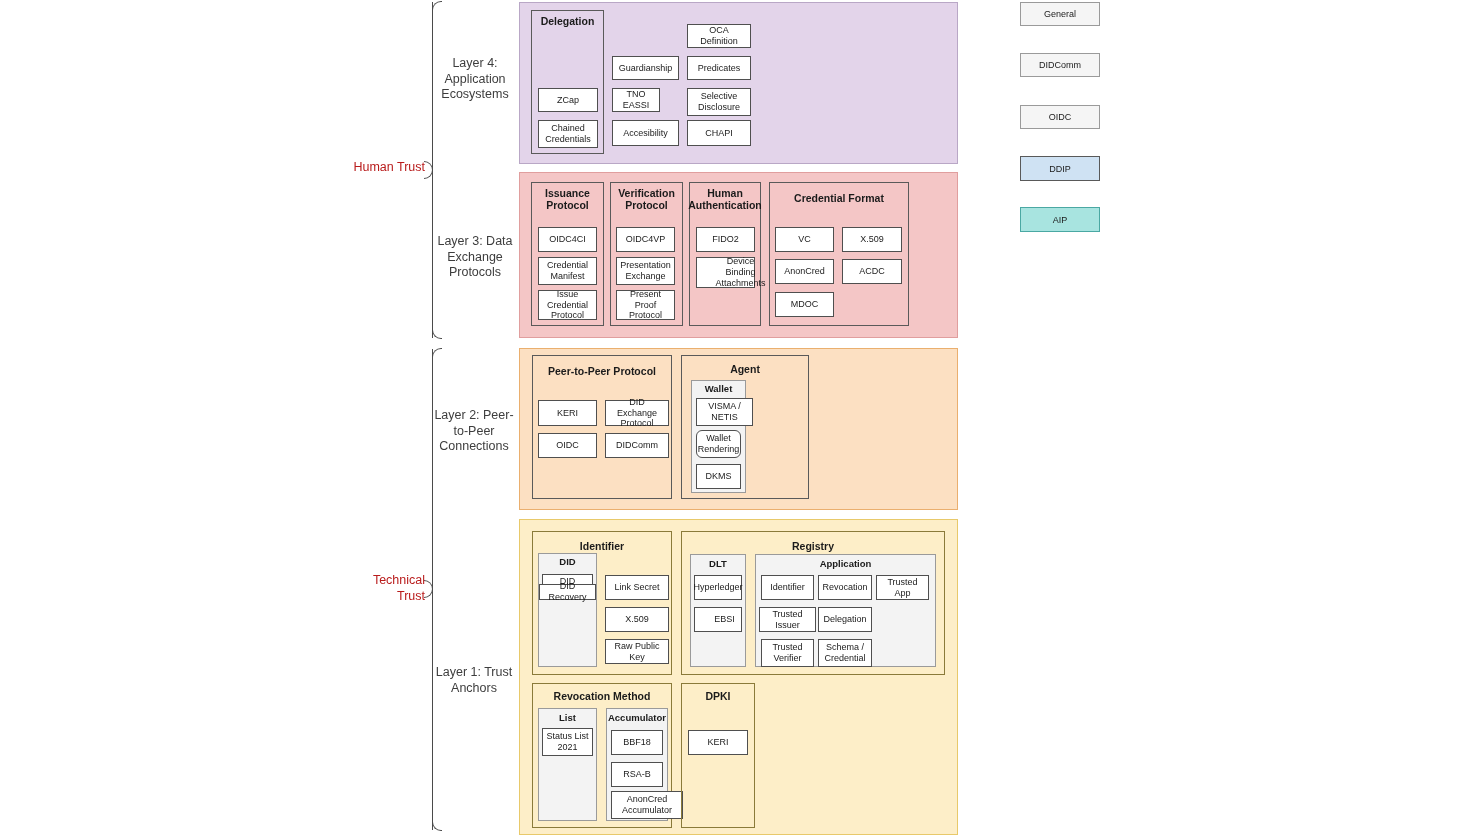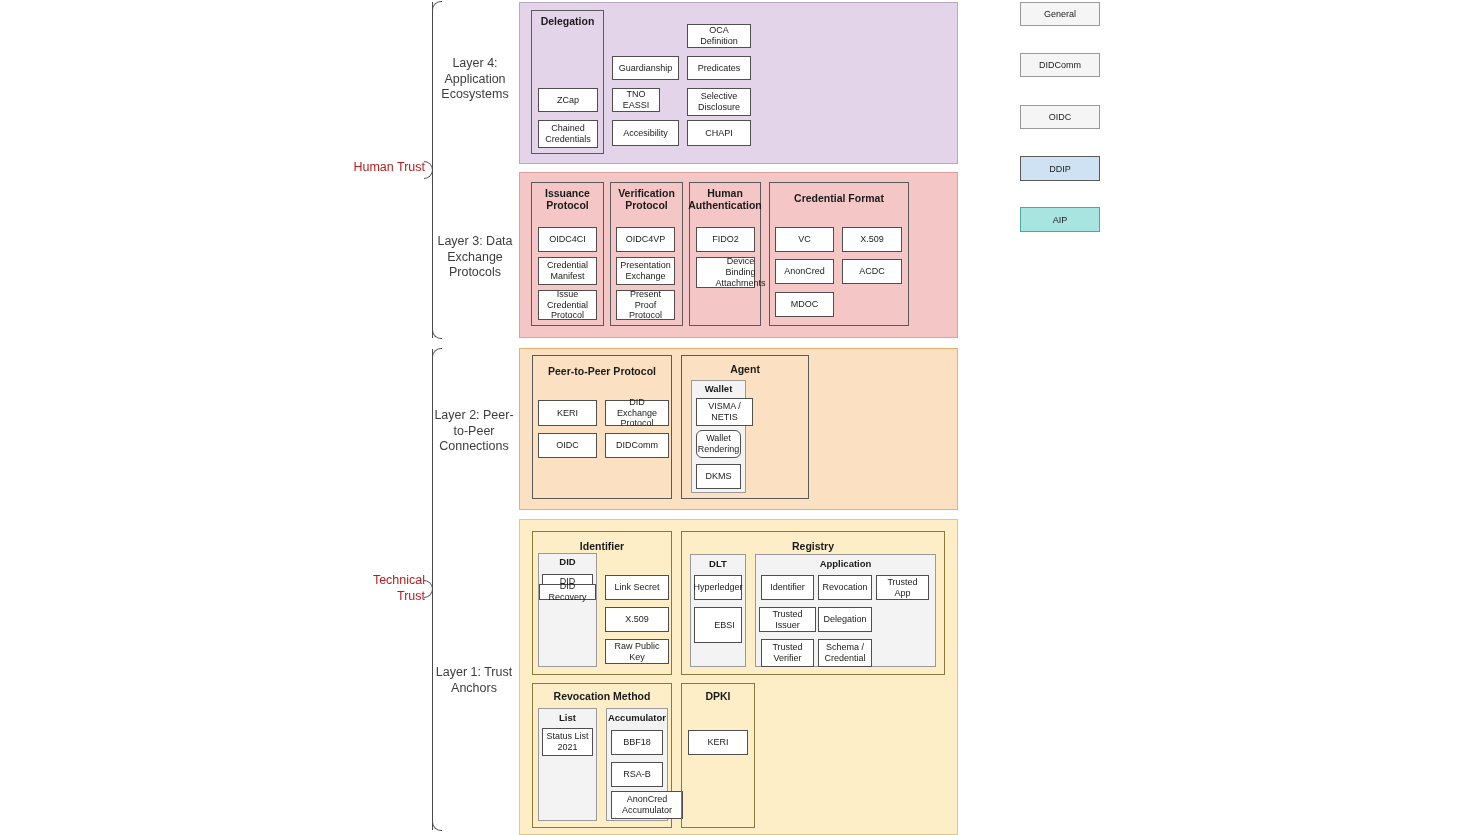--- a/index.html
+++ b/index.html
@@ -213,21 +213,21 @@
   <div class="leaf" style="left:605px; top:607px; width:64px; height:25px;">X.509</div>
   <div class="leaf" style="left:605px; top:639px; width:64px; height:25px;">Raw Public Key</div>
 
   <div class="group" style="left:681px; top:531px; width:264px; height:144px; background:transparent; border-color:#8a7a3a;">
     <div class="group-title" style="top:8px; font-size:10.5px;">Registry</div>
   </div>
   <div class="group" style="left:690px; top:554px; width:56px; height:113px; background:#f3f3f3; border-color:#9a9a9a;">
     <div class="group-title" style="top:4px; font-size:9.5px;">DLT</div>
   </div>
   <div class="leaf" style="left:694px; top:575px; width:48px; height:25px;">Hyperledger</div>
-  <div class="leaf" style="left:694px; top:607px; width:48px; height:36px;padding-left:15px;">EBSI</div>
+  <div class="leaf" style="left:694px; top:607px; width:48px; height:25px;padding-left:15px;">EBSI</div>
 
   <div class="group" style="left:755px; top:554px; width:181px; height:113px; background:#f3f3f3; border-color:#9a9a9a;">
     <div class="group-title" style="top:4px; font-size:9.5px;">Application</div>
   </div>
   <div class="leaf" style="left:761px; top:575px; width:53px; height:25px;">Identifier</div>
   <div class="leaf" style="left:818px; top:575px; width:54px; height:25px;">Revocation</div>
   <div class="leaf" style="left:876px; top:575px; width:53px; height:25px;">Trusted App</div>
   <div class="leaf" style="left:759px; top:607px; width:57px; height:25px;">Trusted Issuer</div>
   <div class="leaf" style="left:818px; top:607px; width:54px; height:25px;">Delegation</div>
   <div class="leaf" style="left:761px; top:639px; width:53px; height:28px;">Trusted Verifier</div>

